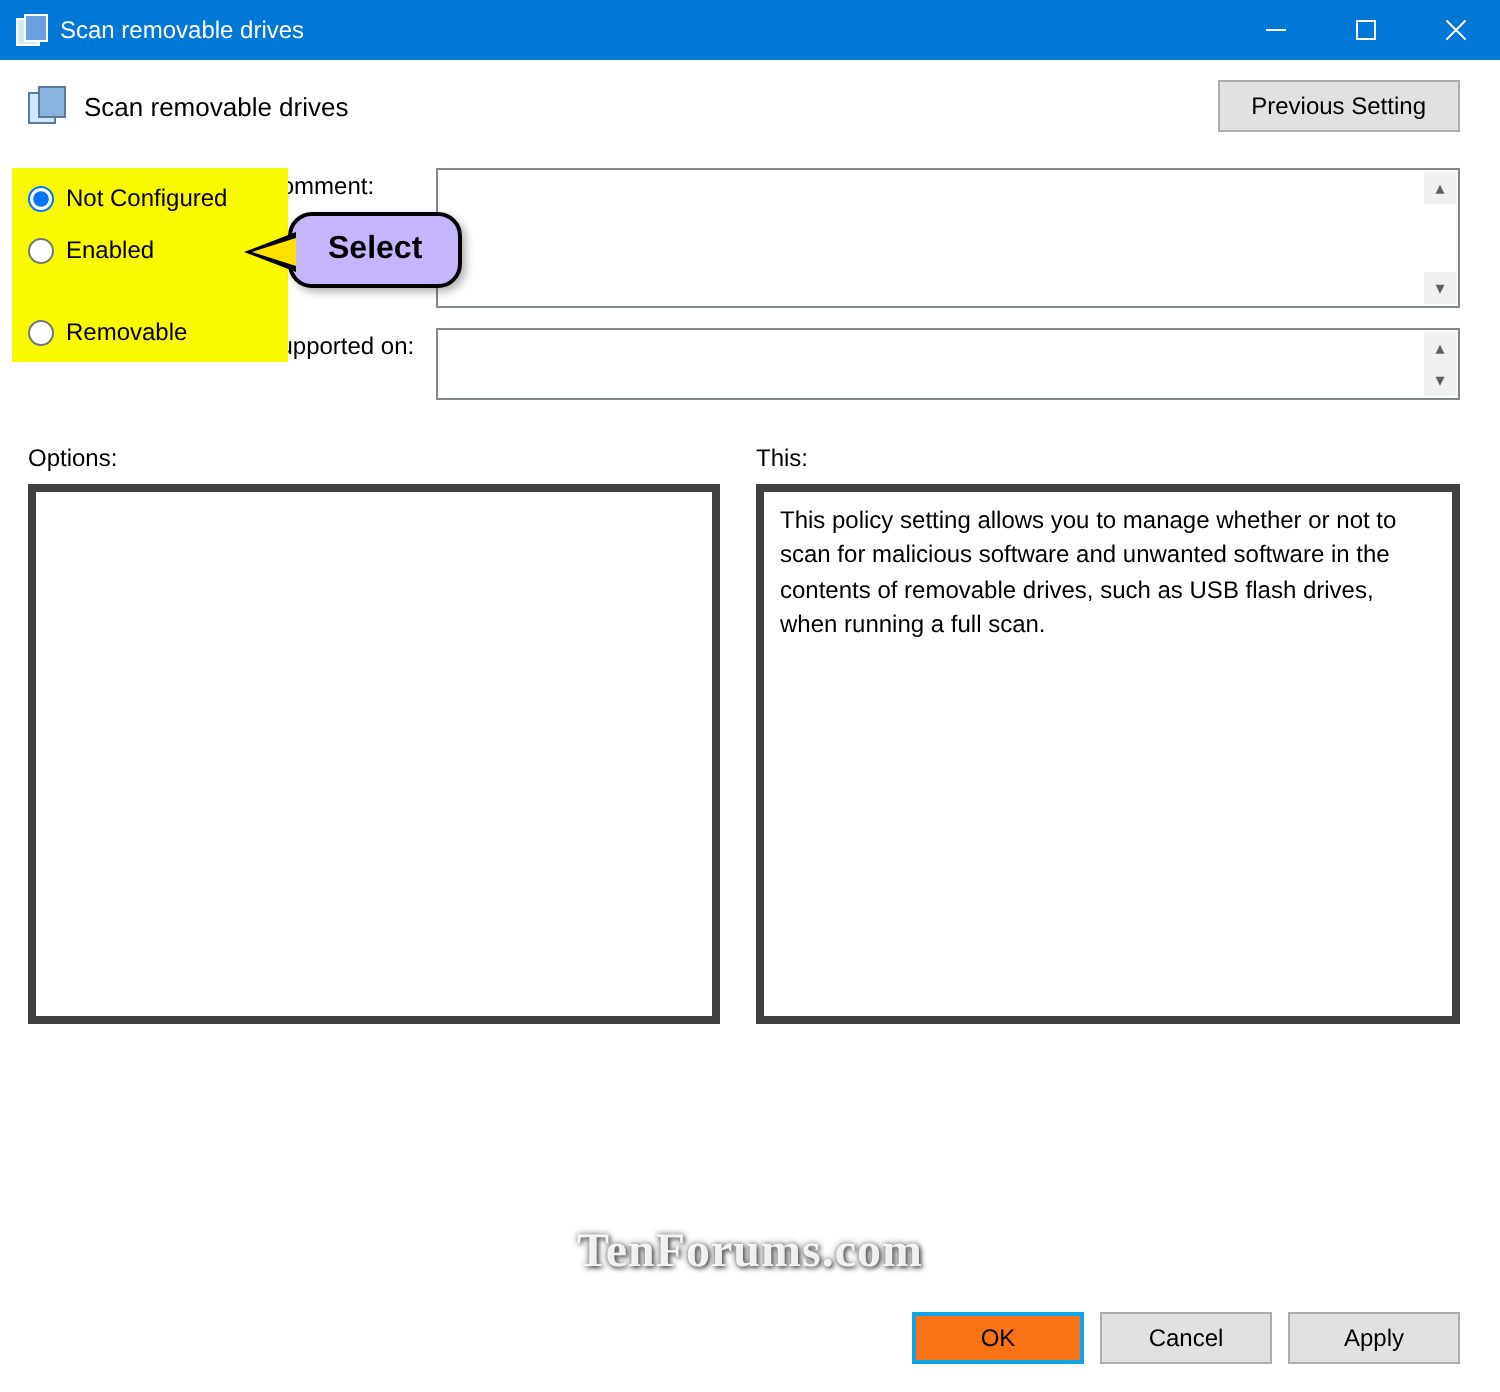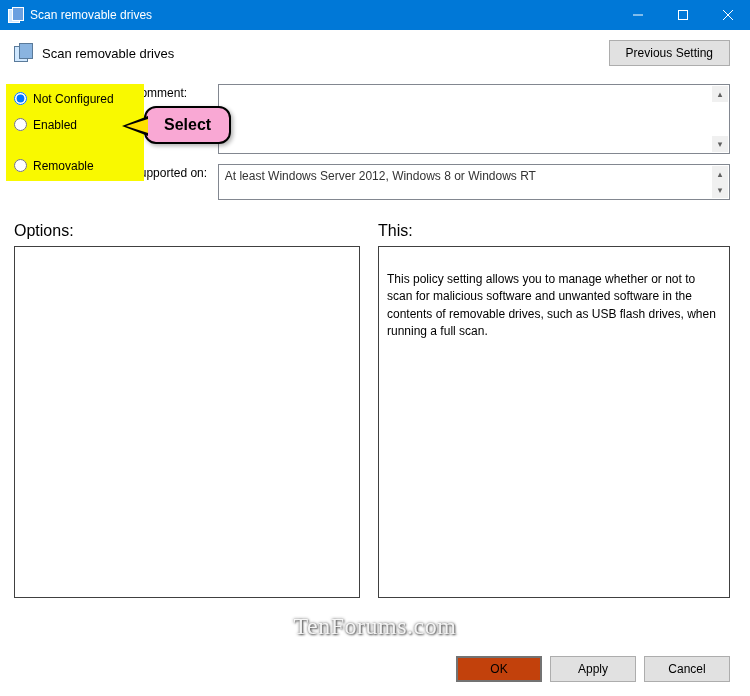--- a/index.html
+++ b/index.html
@@ -122,22 +122,22 @@
       background: #e1e1e1;
       border: 1px solid #adadad;
       padding: 5px 16px;
       font-size: 12px;
       font-family: inherit;
       cursor: default;
       min-width: 86px;
       text-align: center;
     }
     .btn-default {
-      border: 2px solid #737373;
-      background: #c2410c;
+      border: 2px solid #0ea5e9;
+      background: #f97316;
       padding: 4px 15px;
     }
     
     .content {
       padding: 10px 20px 0 14px;
     }
     .config-row {
       display: flex;
       gap: 10px;
       margin-top: 8px;
@@ -150,38 +150,38 @@
       padding: 6px 0;
       position: relative;
     }
     .highlight-box {
       background: #f9f900;
       padding: 8px 30px 8px 8px;
       margin: -6px -22px -6px -8px;
     }
     .radio-item {
       display: flex;
-      align-items: flex-start;
+      align-items: flex-end;
       gap: 6px;
       font-size: 12px;
       cursor: default;
     }
     .radio-item input[type="radio"] {
       width: 13px;
       height: 13px;
       margin: 0;
     }
     .callout {
       position: absolute;
       left: 130px;
       top: 22px;
       z-index: 10;
     }
     .callout-bubble {
-      background: #f9a8d4;
+      background: #c4b5fd;
       border: 2px solid #000;
       border-radius: 12px;
       padding: 8px 18px;
       font-weight: bold;
       font-size: 16px;
       font-family: Arial, sans-serif;
       position: relative;
       box-shadow: 2px 2px 4px rgba(0,0,0,0.3);
     }
     .callout-tail {
@@ -250,33 +250,33 @@
     }
     .scroll-arrow.up { top: 1px; }
     .scroll-arrow.down { bottom: 1px; }
     
     .panes-labels {
       display: flex;
       margin-top: 22px;
       gap: 18px;
     }
     .panes-labels .pane-label {
-      font-size: 16px;
+      font-size: 12px;
     }
     .panes-labels .options-label { width: 346px; }
     .panes {
       display: flex;
       gap: 18px;
       margin-top: 6px;
     }
     .pane-box {
-      border: 1px solid #404040;
+      border: 4px solid #404040;
       background: #fff;
-      height: 352px;
-      padding: 24px 8px;
+      height: 270px;
+      padding: 6px 8px;
       font-size: 12px;
       line-height: 1.45;
       overflow: hidden;
     }
     .options-pane { width: 346px; }
     .help-pane { flex: 1; }
     .help-pane p {
       margin-bottom: 12px;
     }
     .help-pane .indent {
@@ -294,21 +294,21 @@
     .watermark {
       position: absolute;
       left: 50%;
       bottom: 56px;
       transform: translateX(-50%);
       font-family: Georgia, "Times New Roman", serif;
       font-size: 24px;
       color: rgba(255,255,255,0.9);
       text-shadow: 0 0 3px rgba(80,80,80,0.9), 1px 1px 2px rgba(60,60,60,0.8);
       pointer-events: none;
-      font-weight: normal;
+      font-weight: bold;
       letter-spacing: 0.5px;
     }
   </style>
 </head>
 <body>
 
 <div class="titlebar">
   <span class="titlebar-icon"></span>
   <span class="titlebar-text">Scan removable drives</span>
   <div class="win-controls">
@@ -370,21 +370,20 @@
       <div class="field-row">
         <div class="field-label">Comment:</div>
         <div class="sunken-box comment-box">
           <div class="scroll-arrow up">▴</div>
           <div class="scroll-arrow down">▾</div>
         </div>
       </div>
       <div class="field-row">
         <div class="field-label">Supported on:</div>
         <div class="sunken-box supported-box">
-          <span>At least Windows Server 2012, Windows 8 or Windows RT</span>
           <div class="scroll-arrow up">▴</div>
           <div class="scroll-arrow down">▾</div>
         </div>
       </div>
     </div>
   </div>
 
   <div class="panes-labels">
     <div class="pane-label options-label">Options:</div>
     <div class="pane-label">This:</div>
@@ -394,17 +393,17 @@
     <div class="pane-box options-pane"></div>
     <div class="pane-box help-pane">
       <p>This policy setting allows you to manage whether or not to scan for malicious software and unwanted software in the contents of removable drives, such as USB flash drives, when running a full scan.</p>
     </div>
   </div>
 
 </div>
 
 <div class="footer">
   <button class="btn btn-default">OK</button>
+  <button class="btn">Cancel</button>
   <button class="btn">Apply</button>
-  <button class="btn">Cancel</button>
 </div>
 
 <div class="watermark">TenForums.com</div>
 
 </body></html>

